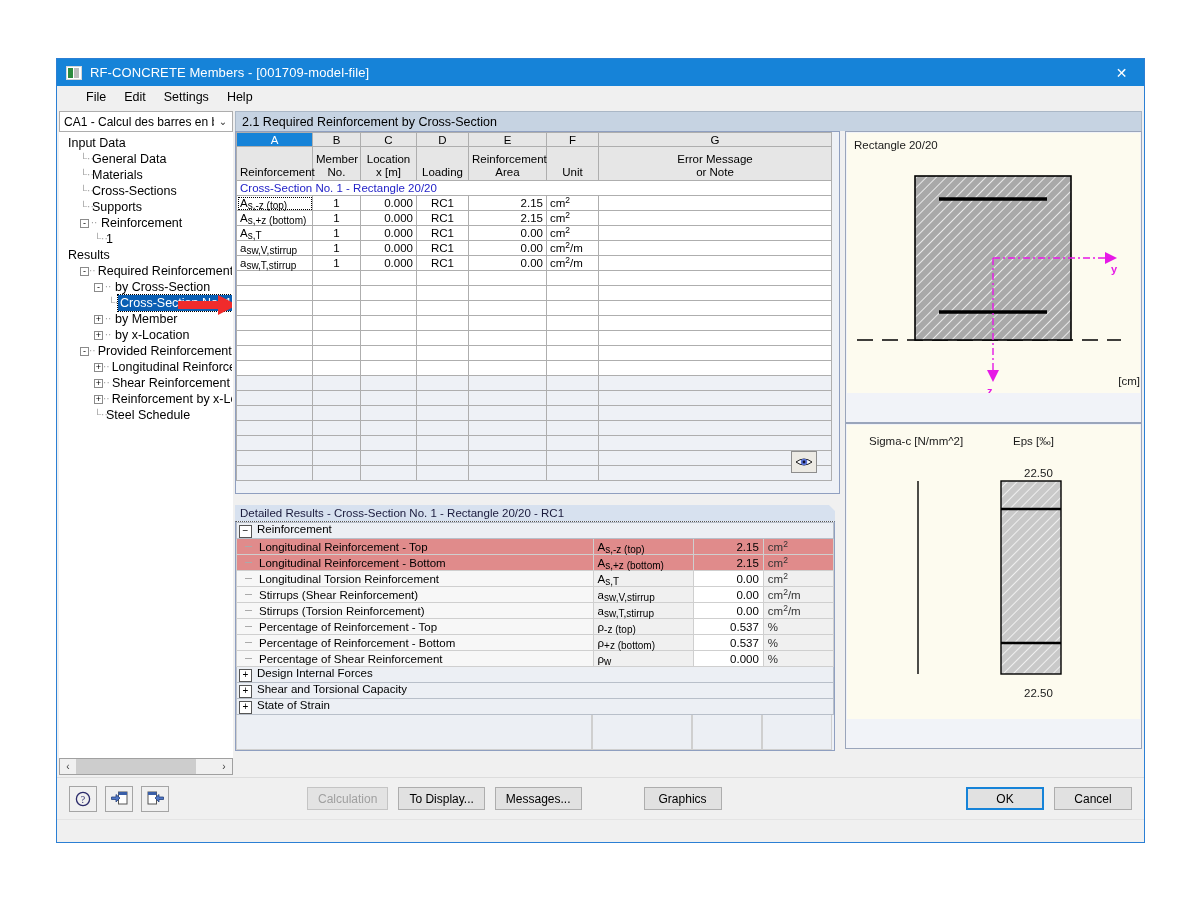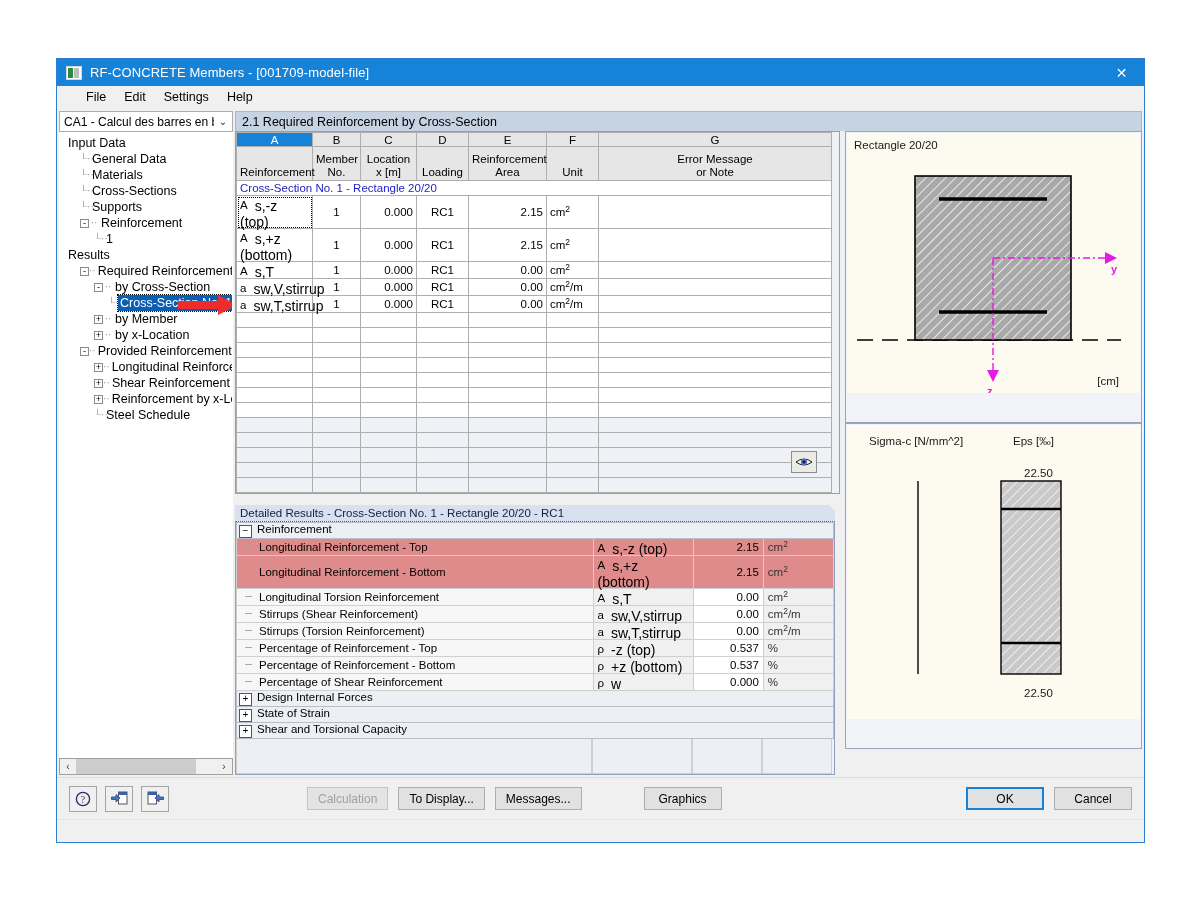--- a/index.html
+++ b/index.html
@@ -104,21 +104,21 @@
   tr.hdr2 td .l1{display:block;line-height:13px;}
   td.groupcell{
     background:#fdfbef;color:#2323c8;text-align:left;height:15px;font-size:11.5px;
   }
   td.lbl-col{background:#fdfbef;text-align:left;}
   td.lbl-col.focus{outline:1px dotted #000;outline-offset:-2px;}
   td.num{text-align:right;background:#fff;}
   td.ctr{text-align:center;background:#fff;}
   td.unit{text-align:left;background:#fff;}
   td.blank{background:#fff;}
-  sub{font-size:14px;vertical-align:baseline;position:relative;top:2px;margin-left:7px;}
+  sub{font-size:10px;vertical-align:baseline;position:relative;top:2px;}
   sup{font-size:8.5px;vertical-align:baseline;position:relative;top:-4px;}
   .eye-btn{
     position:absolute;right:22px;bottom:20px;width:24px;height:20px;
     border:1px solid #8d8d8d;background:#eceae4;display:flex;align-items:center;justify-content:center;
   }
   
   .det-title{
     margin-top:11px;height:16px;background:#d7e1ef;font-size:11.5px;
     display:flex;align-items:center;padding-left:5px;color:#1a1a3c;
     width:600px;box-sizing:border-box;
@@ -618,42 +618,42 @@
                   <tr class="row">
                     <td class="name"><span class="tick"></span>Percentage of Shear Reinforcement</td>
                     <td class="sym"><span>ρ<sub>w</sub></span></td>
                     <td class="val">0.000</td>
                     <td class="un">%</td>
                   </tr>
                   <tr class="grp">
                     <td colspan="4" class="gname"><span class="gbox">+</span>Design Internal Forces</td>
                   </tr>
                   <tr class="grp">
+                    <td colspan="4" class="gname"><span class="gbox">+</span>Shear and Torsional Capacity</td>
+                  </tr>
+                  <tr class="grp">
                     <td colspan="4" class="gname"><span class="gbox">+</span>State of Strain</td>
-                  </tr>
-                  <tr class="grp">
-                    <td colspan="4" class="gname"><span class="gbox">+</span>Shear and Torsional Capacity</td>
                   </tr>
                 </tbody>
             </table>
             <div class="det-foot">
               <div style="width:356px"></div>
               <div style="width:100px"></div>
               <div style="width:70px"></div>
               <div style="width:70px"></div>
             </div>
           </div>
         </div>
 
         <div class="graph-col">
 
           <div class="gpanel" style="height:292px">
             <div class="canvas">
               <span class="glabel" style="left:7px;top:6px;">Rectangle 20/20</span>
-              <span class="glabel" style="right:21px;bottom:6px;margin-left:20px;">[cm]</span>
+              <span class="glabel" style="right:0;bottom:6px;margin-left:20px;">[cm]</span>
               <svg width="280" height="240" viewBox="0 0 280 240" style="position:absolute;left:2px;top:22px;">
                 <defs>
                   <pattern id="hatch" width="7" height="7" patternUnits="userSpaceOnUse" patternTransform="rotate(45)">
                     <rect width="7" height="7" fill="#a9a9a9"></rect>
                     <line x1="0" y1="0" x2="0" y2="7" stroke="#e9e9e9" stroke-width="2"></line>
                   </pattern>
                 </defs>
 
                 <line x1="8" y1="185" x2="272" y2="185" stroke="#000" stroke-width="1.4" stroke-dasharray="16 9"></line>
 

